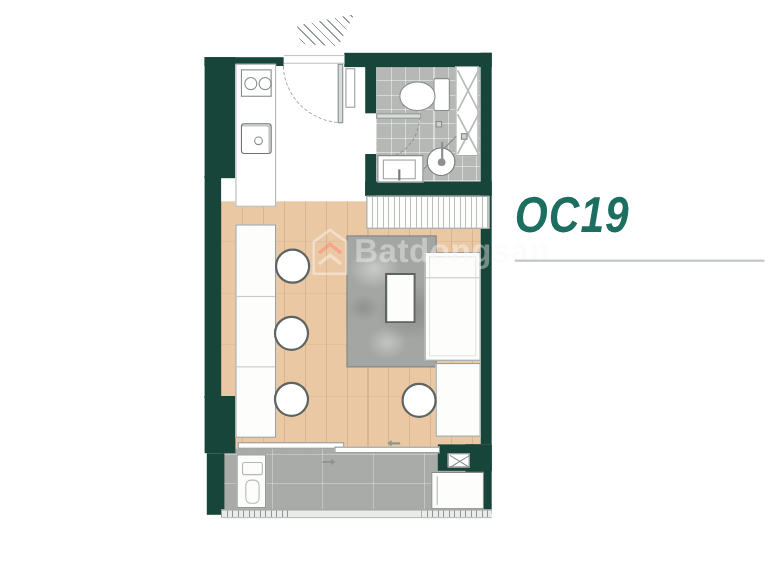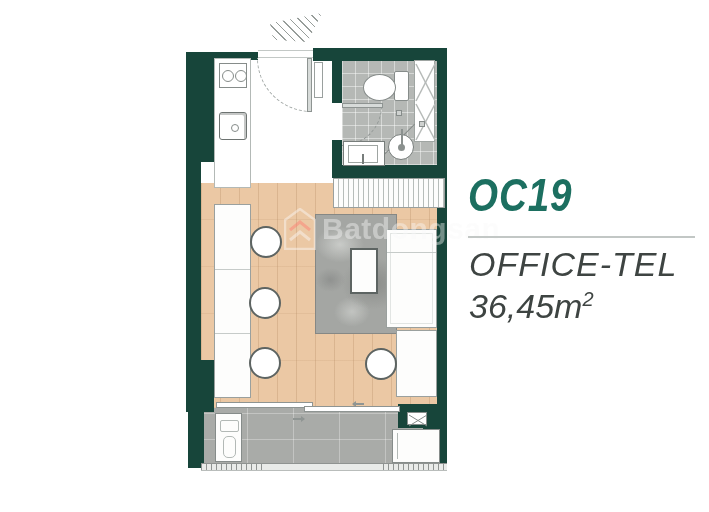--- a/index.html
+++ b/index.html
@@ -241,17 +241,15 @@
       <path d="M16 1 L31 12 L31 41 L1 41 L1 12 Z" fill="none" stroke="rgba(250,250,250,.8)" stroke-width="2.5"></path>
       <path d="M6 22 L16 14 L26 22" fill="none" stroke="rgba(255,120,110,.8)" stroke-width="3"></path>
       <path d="M6 32 L16 24 L26 32" fill="none" stroke="rgba(250,250,250,.8)" stroke-width="3"></path>
     </svg>
     <span class="wm-text">Batdongsan</span>
   </div>
 
   <div class="abs" style="left:0;top:0;width:709px;height:512px;pointer-events:none;font-style:italic;">
     <div class="abs p-code">OC19</div>
     <div class="abs p-divider"></div>
-    <div class="abs p-type">OFFICE-TEL</div>
-    <div class="abs p-area"><span>36,45</span><span>m</span><sup>2</sup></div>
   </div>
 
 </div>
 
 </body></html>

